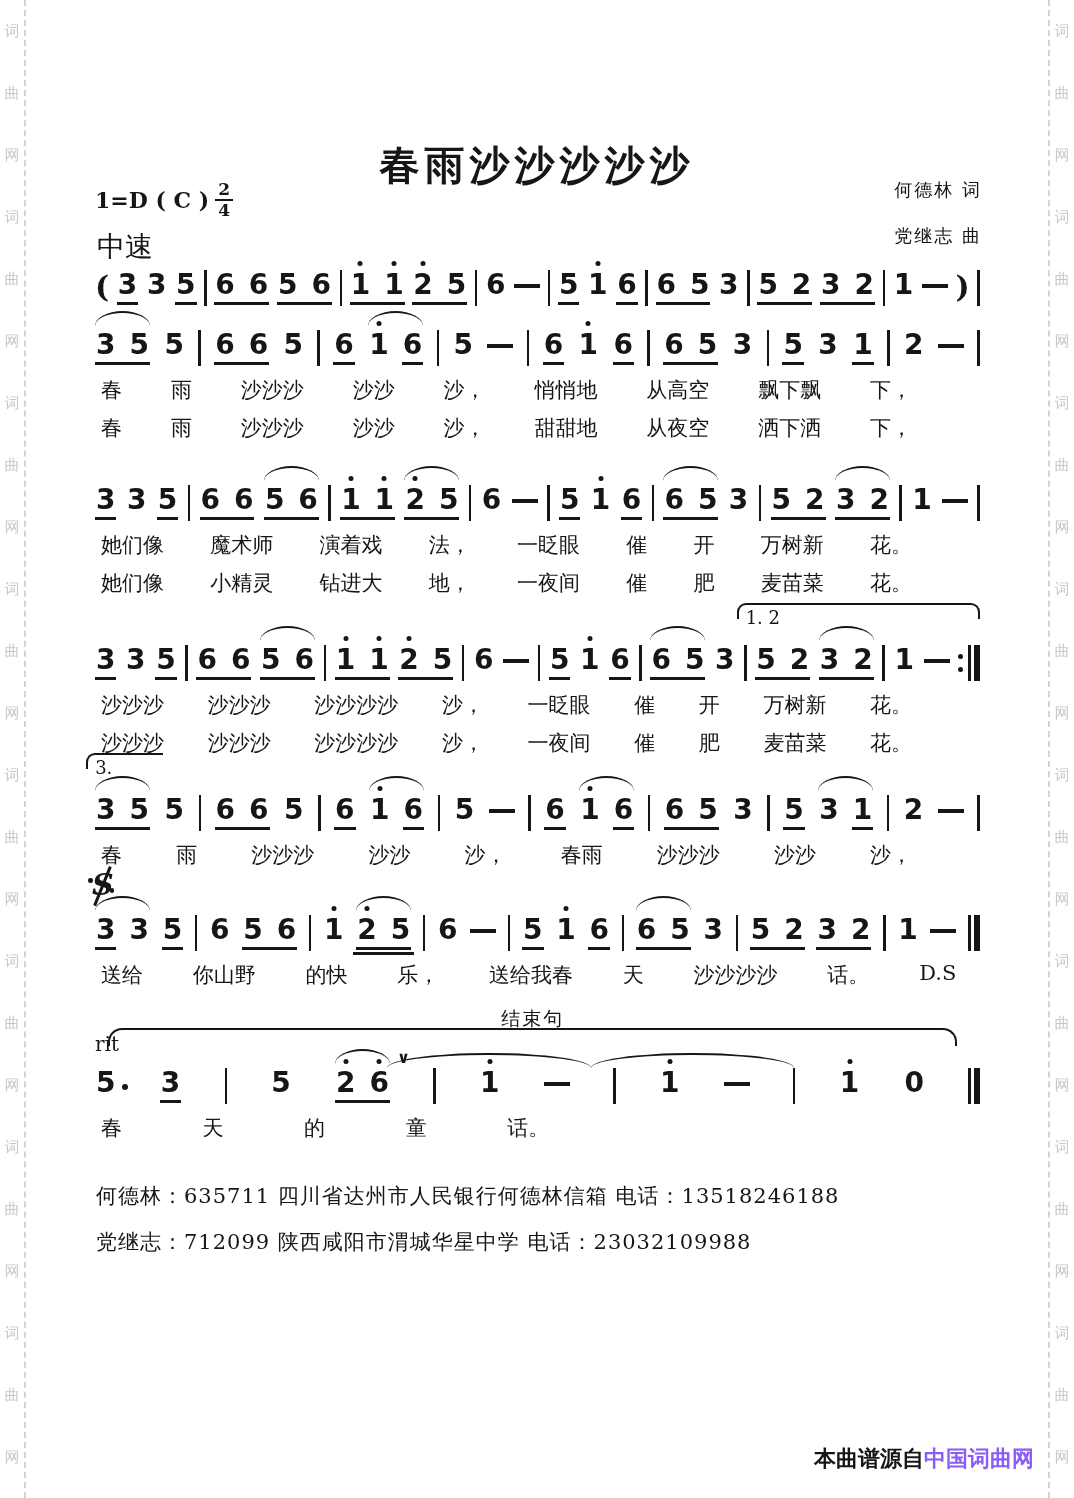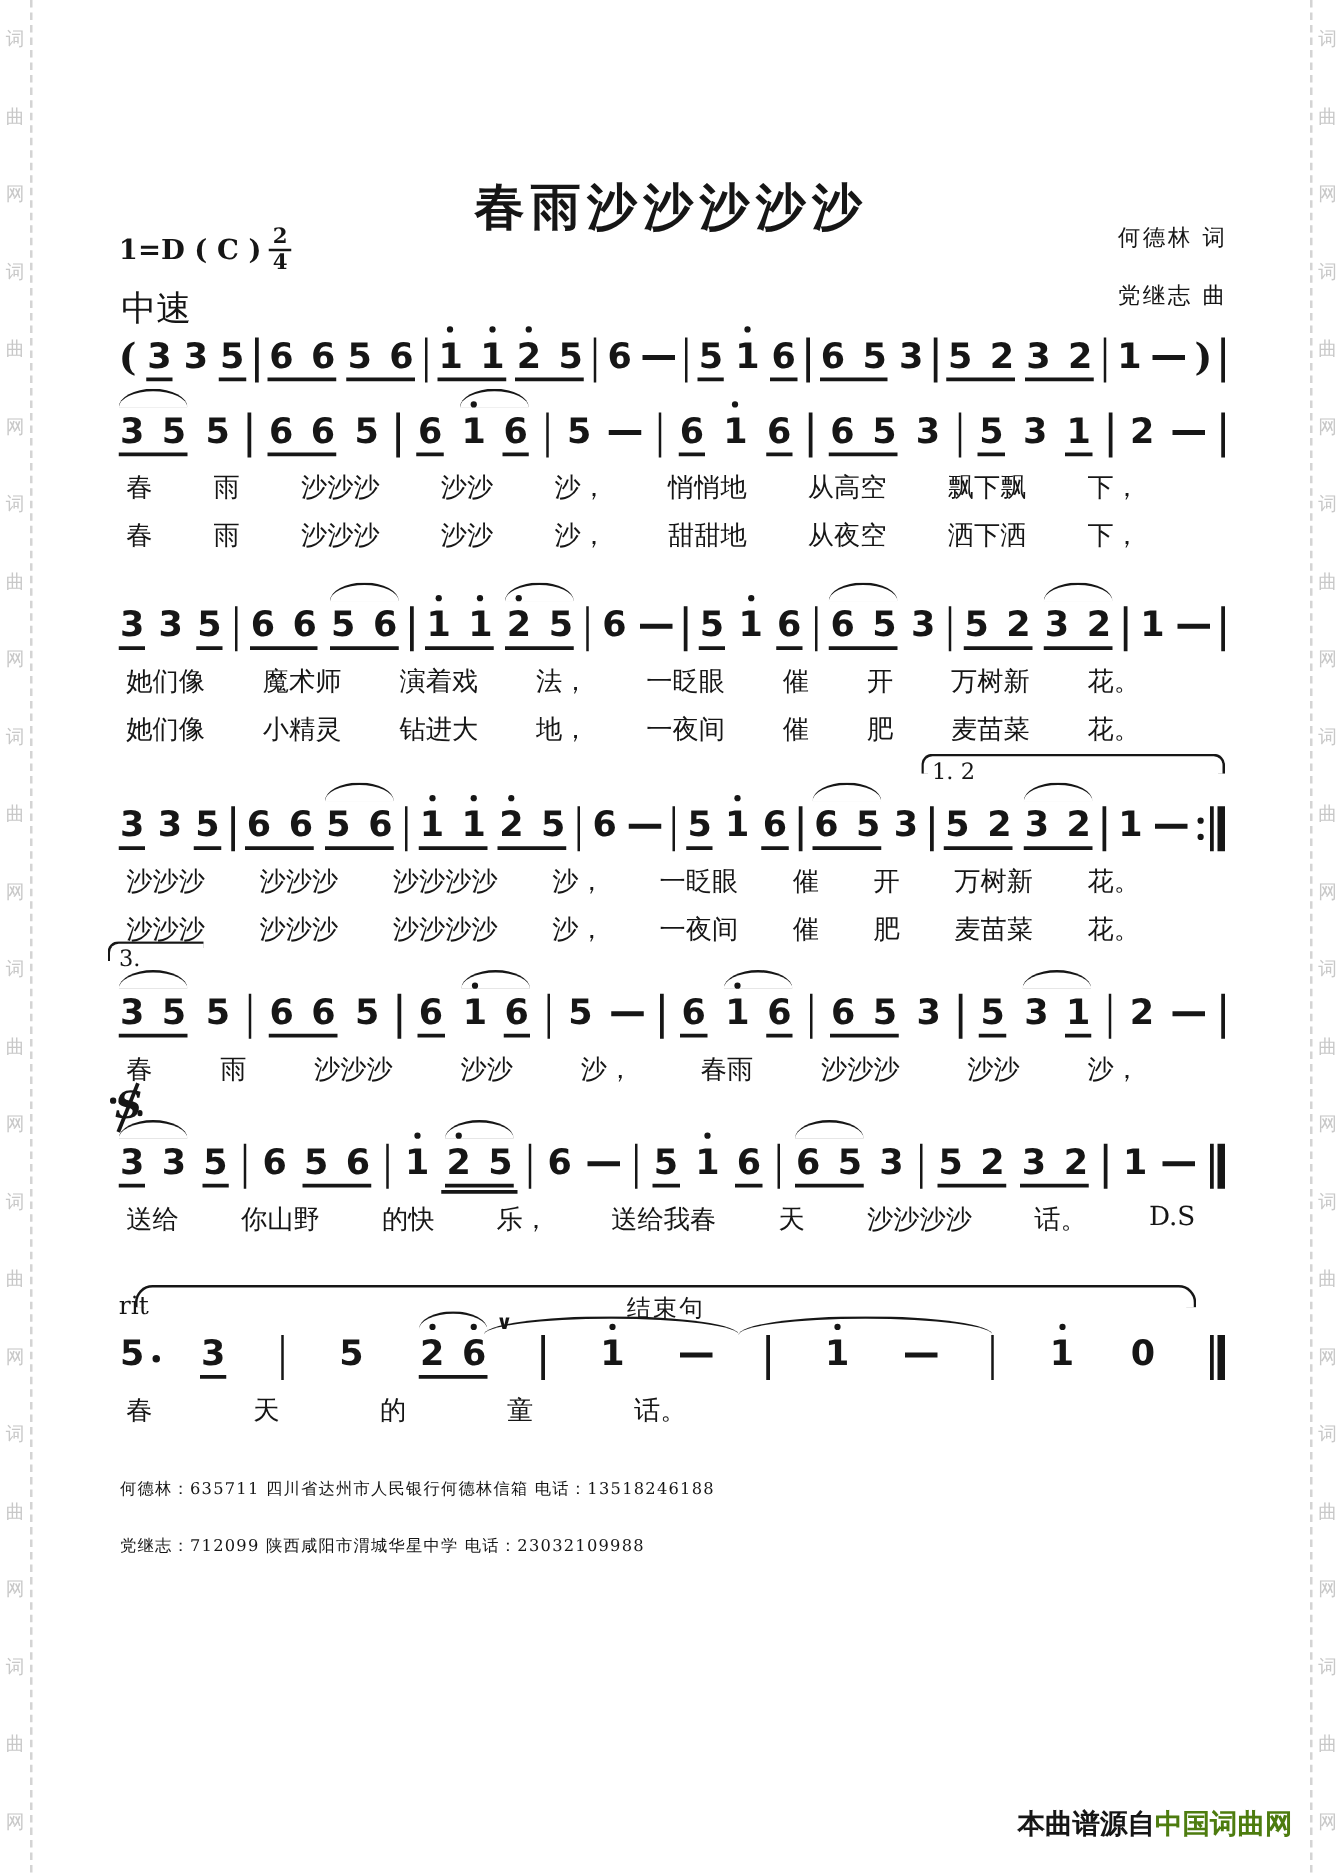--- a/index.html
+++ b/index.html
@@ -53,35 +53,35 @@
   .lyrics-row{display:flex;justify-content:space-between;margin-top:10px;
     font-size:21px;padding:0 6px;box-sizing:border-box;}
   .lyrics-row span{white-space:nowrap;}
   
   .volta{position:absolute;top:-42px;height:14px;border:2.5px solid #161616;border-bottom:none;
     border-radius:9px 9px 0 0;}
   .volta.open-right{border-right:none;border-top-right-radius:0;}
   .volta-label{position:absolute;top:2px;left:7px;font:18px "DejaVu Serif",serif;}
   .phrase{position:absolute;top:-40px;height:16px;border:2.5px solid #161616;border-bottom:none;
     border-radius:14px 14px 0 0;}
-  .phrase-label{position:absolute;top:-24px;left:50%;transform:translateX(-50%);font-size:19px;letter-spacing:2px;margin-top:28px;}
+  .phrase-label{position:absolute;top:-24px;left:50%;transform:translateX(-50%);font-size:19px;letter-spacing:2px;}
   .tie{position:absolute;top:-15px;height:13px;border-top:2.5px solid #161616;
     border-radius:50% 50% 0 0/100% 100% 0 0;}
   .ov-text{position:absolute;font-size:20px;}
   .segno{position:absolute;top:-48px;left:-6px;width:26px;height:40px;}
   .segno .s{position:absolute;left:3px;top:0;font:bold italic 30px "DejaVu Serif",serif;line-height:36px;}
   .segno .slash{position:absolute;left:12px;top:-2px;width:2.5px;height:42px;background:#161616;transform:rotate(22deg);}
   .segno .d1{position:absolute;left:-1px;top:11px;width:4.5px;height:4.5px;border-radius:50%;background:#161616;}
   .segno .d2{position:absolute;right:1px;top:21px;width:4.5px;height:4.5px;border-radius:50%;background:#161616;}
   
-  .contact{position:absolute;left:96px;font-size:13px;letter-spacing:1px;}
+  .contact{position:absolute;left:96px;font-size:21px;letter-spacing:1px;}
   .contact-1{top:1182px;}
   .contact-2{top:1228px;}
   .footer{position:absolute;top:1444px;right:40px;font:bold 22px "DejaVu Sans",sans-serif;display:flex;}
-  .footer .site{color:#4d7c0f;}
+  .footer .site{color:#8b5cf6;}
 </style>
 </head>
 <body>
 
 <div class="wm-rule wm-rule-left"></div>
 <div class="wm-rule wm-rule-right"></div>
 <div class="wm-col wm-left" id="wm-left">
     <span>词</span>
     <span>曲</span>
     <span>网</span>

